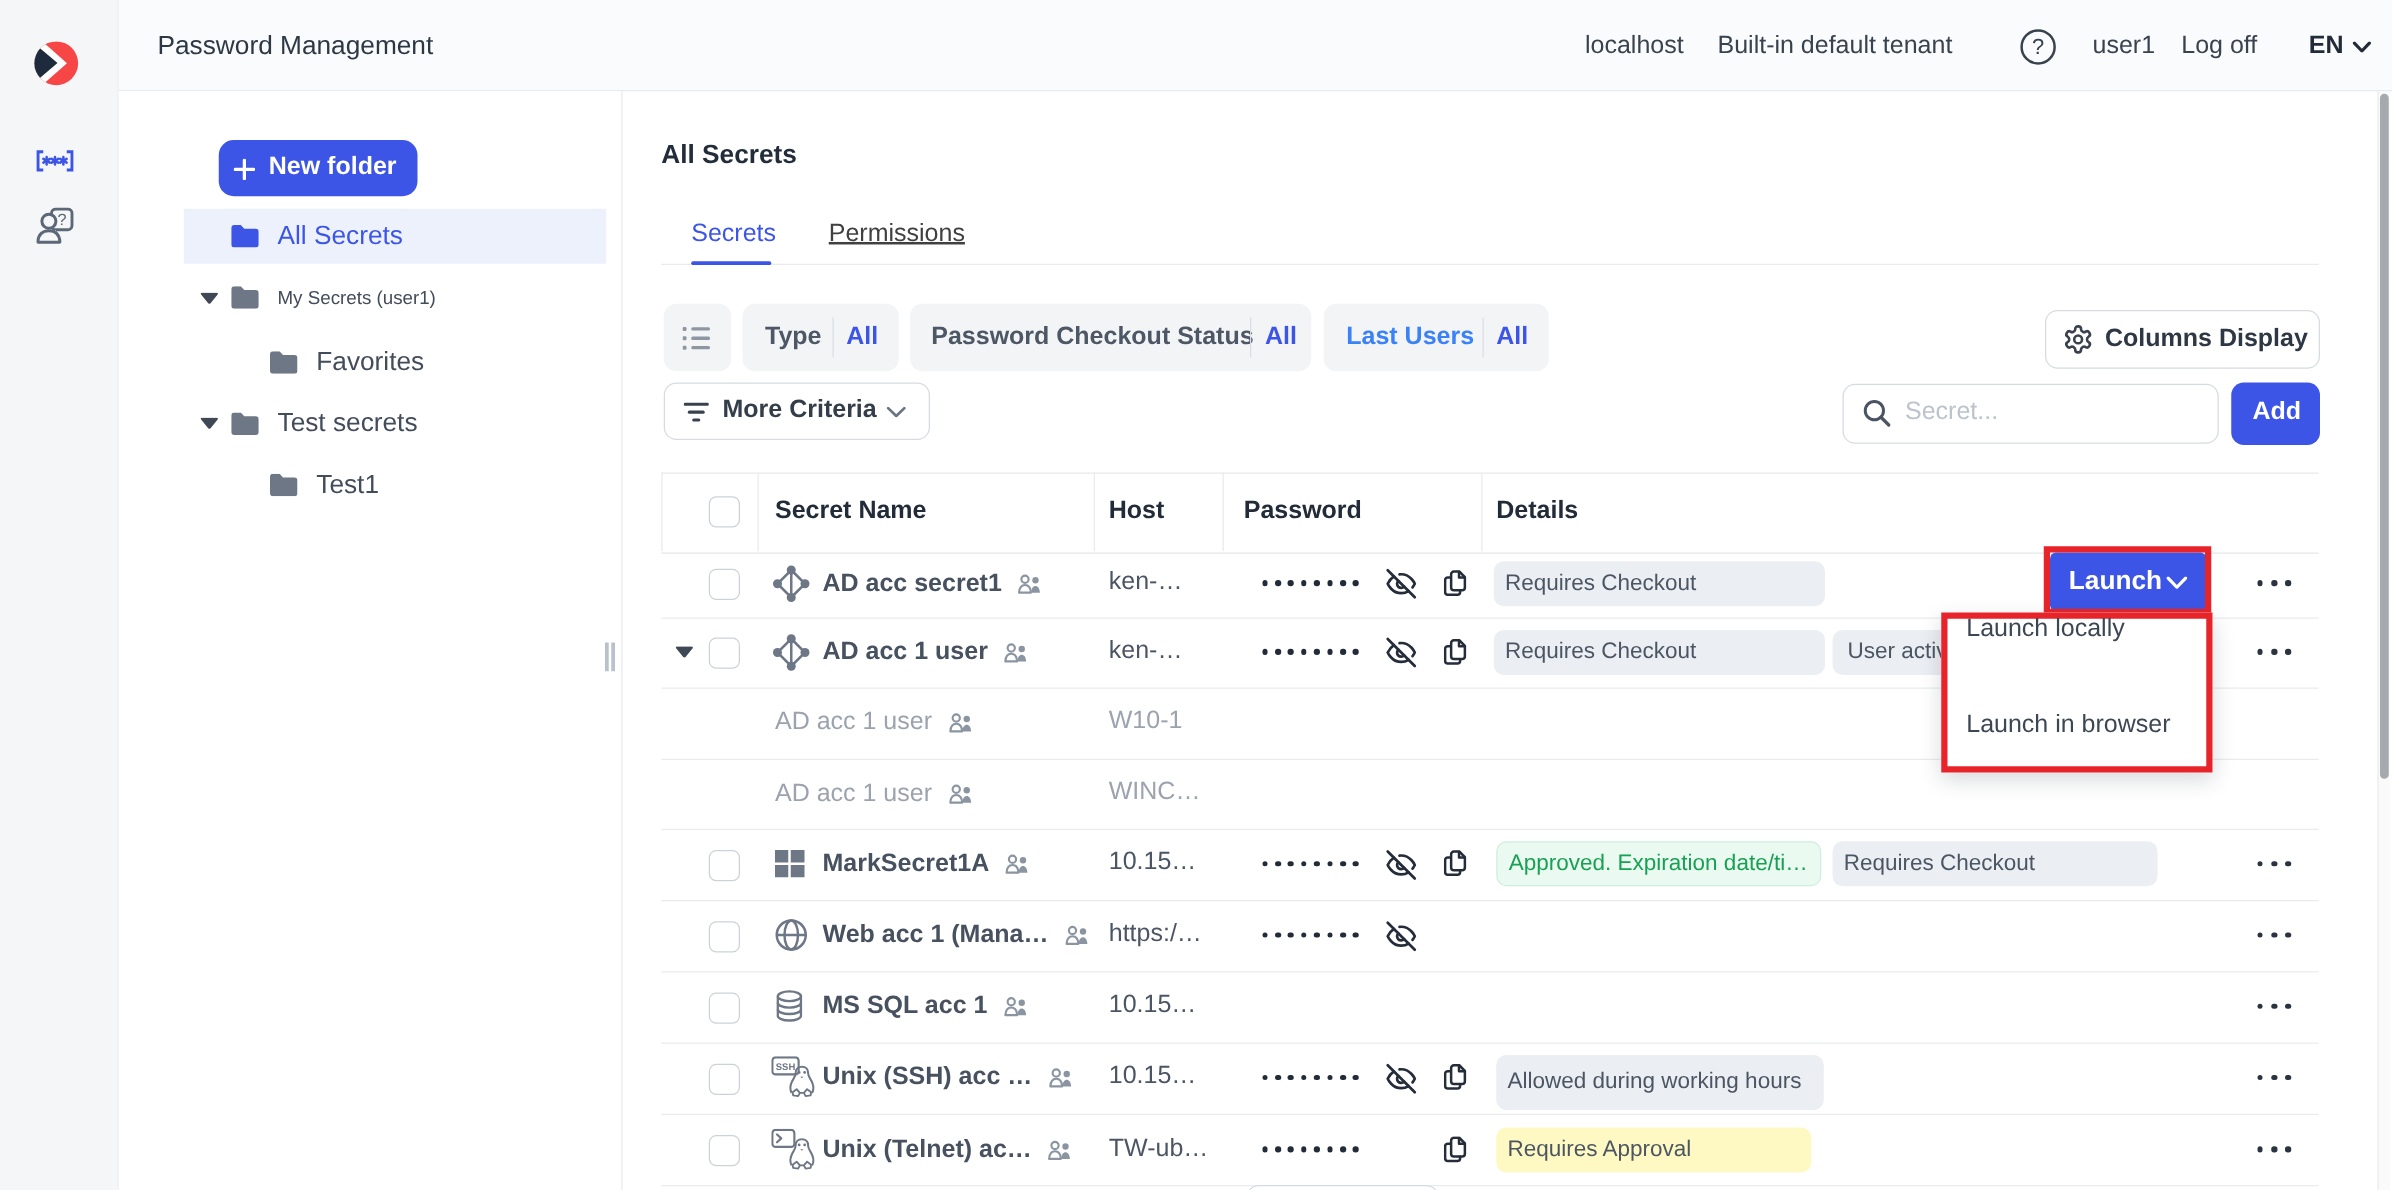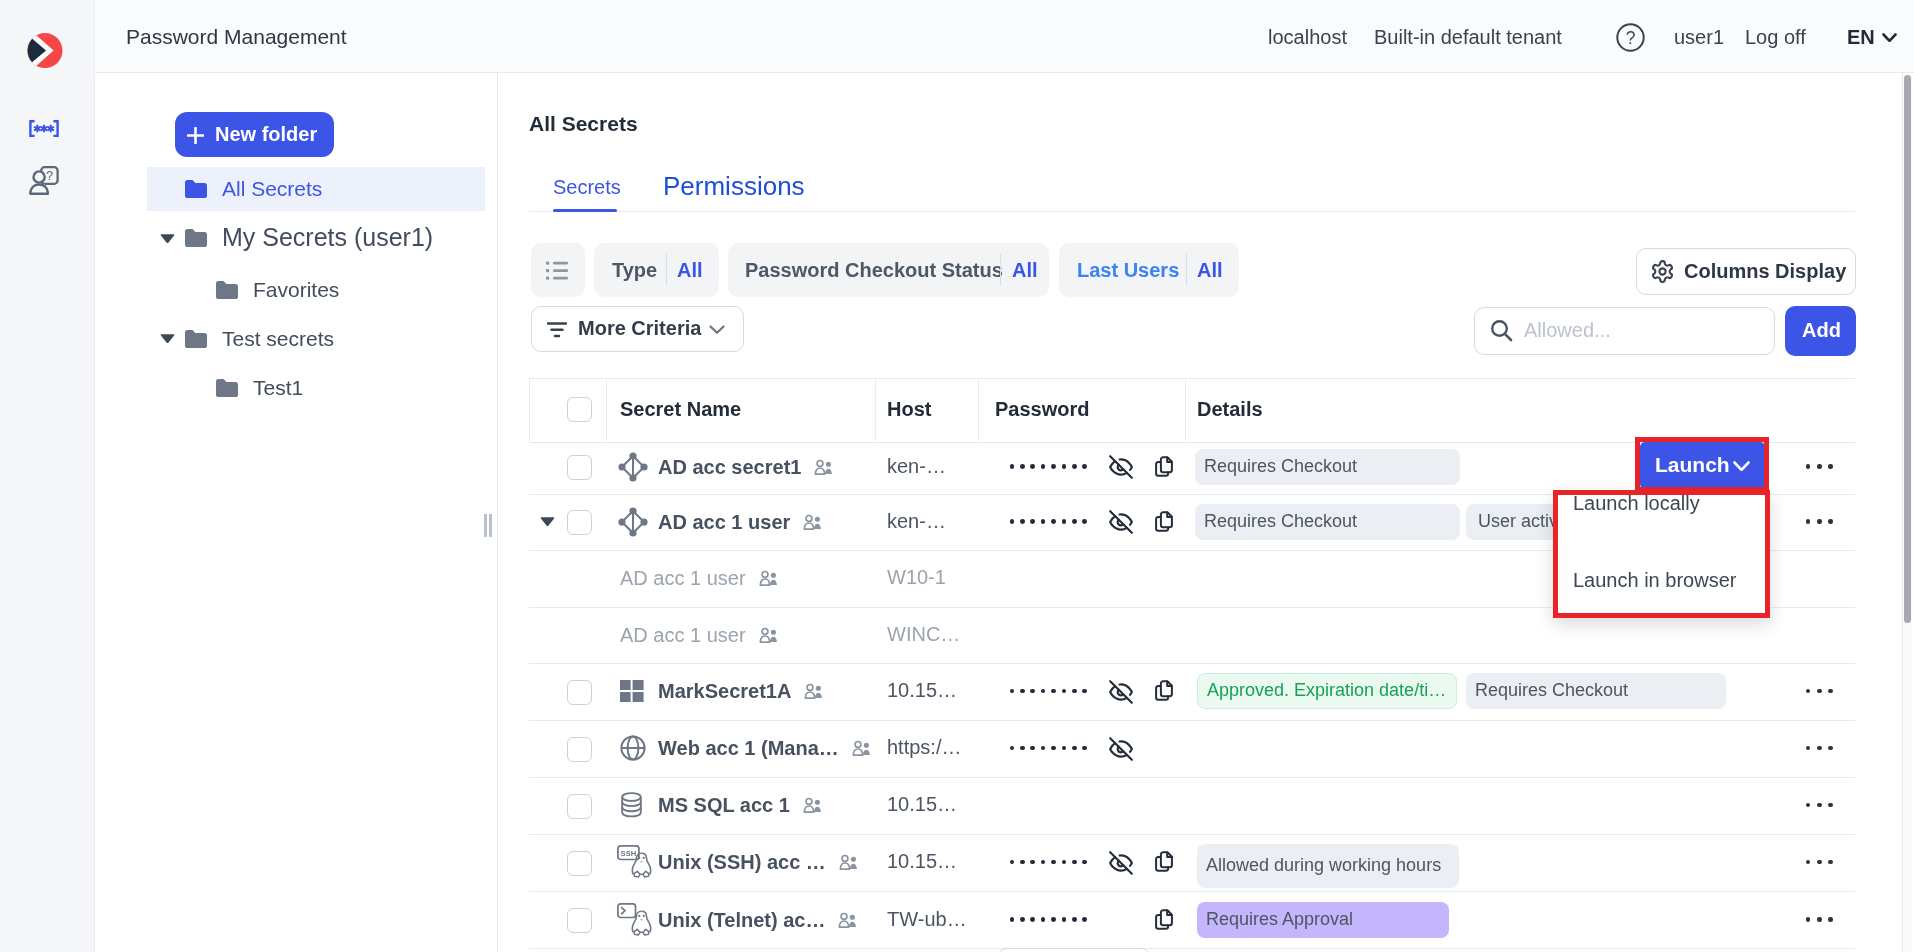--- a/index.html
+++ b/index.html
@@ -64,39 +64,39 @@
 <svg style="position:absolute;left:185px;top:180px" width="22.0" height="18.0" viewBox="0 0 22.0 18.0">
     <path d="M0,2.6 Q0,0 2.6,0 H7.6 L10.4,3 H19.4 Q22,3 22,5.6 V15.4 Q22,18 19.4,18 H2.6 Q0,18 0,15.4 Z" fill="#3c55e6" transform="scale(1.0)"></path>
   </svg>
 <div style="position:absolute;left:222px;top:190px;transform:translateY(-54%);font-size:21px;color:#3c55e6;font-weight:400;white-space:nowrap;">All Secrets</div>
 <svg style="position:absolute;left:160px;top:233.5px" width="15" height="9" viewBox="0 0 15 9">
     <path d="M1.5,1 H13.5 L7.5,8.4 Z" fill="#3f4956" stroke="#3f4956" stroke-width="1.6" stroke-linejoin="round"></path>
   </svg>
 <svg style="position:absolute;left:185px;top:229px" width="22.0" height="18.0" viewBox="0 0 22.0 18.0">
     <path d="M0,2.6 Q0,0 2.6,0 H7.6 L10.4,3 H19.4 Q22,3 22,5.6 V15.4 Q22,18 19.4,18 H2.6 Q0,18 0,15.4 Z" fill="#6d7785" transform="scale(1.0)"></path>
   </svg>
-<div style="position:absolute;left:222px;top:239px;transform:translateY(-54%);font-size:25px;color:#424c5a;font-weight:400;white-space:nowrap;">My Secrets (user1)</div>
+<div style="position:absolute;left:222px;top:239px;transform:translateY(-54%);font-size:15px;color:#424c5a;font-weight:400;white-space:nowrap;">My Secrets (user1)</div>
 <svg style="position:absolute;left:216px;top:281px" width="22.0" height="18.0" viewBox="0 0 22.0 18.0">
     <path d="M0,2.6 Q0,0 2.6,0 H7.6 L10.4,3 H19.4 Q22,3 22,5.6 V15.4 Q22,18 19.4,18 H2.6 Q0,18 0,15.4 Z" fill="#6d7785" transform="scale(1.0)"></path>
   </svg>
 <div style="position:absolute;left:253px;top:291px;transform:translateY(-54%);font-size:21px;color:#424c5a;font-weight:400;white-space:nowrap;">Favorites</div>
 <svg style="position:absolute;left:160px;top:334px" width="15" height="9" viewBox="0 0 15 9">
     <path d="M1.5,1 H13.5 L7.5,8.4 Z" fill="#3f4956" stroke="#3f4956" stroke-width="1.6" stroke-linejoin="round"></path>
   </svg>
 <svg style="position:absolute;left:185px;top:329.5px" width="22.0" height="18.0" viewBox="0 0 22.0 18.0">
     <path d="M0,2.6 Q0,0 2.6,0 H7.6 L10.4,3 H19.4 Q22,3 22,5.6 V15.4 Q22,18 19.4,18 H2.6 Q0,18 0,15.4 Z" fill="#6d7785" transform="scale(1.0)"></path>
   </svg>
 <div style="position:absolute;left:222px;top:339.5px;transform:translateY(-54%);font-size:21px;color:#424c5a;font-weight:400;white-space:nowrap;">Test secrets</div>
 <svg style="position:absolute;left:216px;top:379px" width="22.0" height="18.0" viewBox="0 0 22.0 18.0">
     <path d="M0,2.6 Q0,0 2.6,0 H7.6 L10.4,3 H19.4 Q22,3 22,5.6 V15.4 Q22,18 19.4,18 H2.6 Q0,18 0,15.4 Z" fill="#6d7785" transform="scale(1.0)"></path>
   </svg>
 <div style="position:absolute;left:253px;top:389px;transform:translateY(-54%);font-size:21px;color:#424c5a;font-weight:400;white-space:nowrap;">Test1</div>
 <div style="position:absolute;left:529px;top:125px;transform:translateY(-54%);font-size:21px;color:#232d3a;font-weight:700;white-space:nowrap;">All Secrets</div>
 <div style="position:absolute;left:553px;top:188px;transform:translateY(-54%);font-size:20px;color:#3c55e6;font-weight:400;white-space:nowrap;">Secrets</div>
-<div style="position:absolute;left:663px;top:188px;transform:translateY(-54%);font-size:26px;color:#1d4ed8;font-weight:400;white-space:nowrap;">Permissions</div>
+<div style="position:absolute;left:663px;top:188px;transform:translateY(-54%);font-size:20px;color:#404040;font-weight:400;white-space:nowrap;text-decoration:underline;">Permissions</div>
 <div class="abs" style="left:529px;top:211px;width:1326px;height:1px;background:#e8ebef"></div>
 <div class="abs" style="left:553px;top:208.5px;width:64px;height:3.5px;background:#3c55e6;border-radius:2px"></div>
 <div class="abs" style="left:531px;top:243px;width:54px;height:54px;border-radius:10px;background:#f2f4f6"></div>
 <svg style="position:absolute;left:546px;top:260px" width="23" height="21" viewBox="0 0 23 21">
     <rect x="0" y="1.5" width="3.2" height="3.2" rx="1" fill="#8d96a2"></rect>
     <rect x="7" y="1.7" width="15" height="2.7" rx="1.2" fill="#8d96a2"></rect>
     <rect x="0" y="9.0" width="3.2" height="3.2" rx="1" fill="#8d96a2"></rect>
     <rect x="7" y="9.2" width="15" height="2.7" rx="1.2" fill="#8d96a2"></rect>
     <rect x="0" y="16.5" width="3.2" height="3.2" rx="1" fill="#8d96a2"></rect>
     <rect x="7" y="16.7" width="15" height="2.7" rx="1.2" fill="#8d96a2"></rect>
@@ -129,21 +129,21 @@
   </svg>
 <div style="position:absolute;left:578px;top:329px;transform:translateY(-54%);font-size:20px;color:#343d4a;font-weight:700;white-space:nowrap;">More Criteria</div>
 <svg style="position:absolute;left:709px;top:325px" width="16" height="9" viewBox="0 0 16 9">
     <polyline points="1.5,1.5 8.0,7.8 14.5,1.5" fill="none" stroke="#6b7584" stroke-width="2.2" stroke-linecap="round" stroke-linejoin="round"></polyline>
   </svg>
 <div class="abs" style="left:1474px;top:307px;width:301px;height:48px;border:1px solid #d6dbe1;border-radius:10px;background:#fff;box-sizing:border-box"></div>
 <svg style="position:absolute;left:1490px;top:319px" width="23" height="23" viewBox="0 0 23 23">
     <circle cx="9.5" cy="9.5" r="7.3" fill="none" stroke="#4a5462" stroke-width="2.4"></circle>
     <line x1="14.8" y1="14.8" x2="21" y2="21" stroke="#4a5462" stroke-width="2.6" stroke-linecap="round"></line>
   </svg>
-<div style="position:absolute;left:1524px;top:331px;transform:translateY(-54%);font-size:20px;color:#bcc3cc;font-weight:400;white-space:nowrap;">Allowed...</div>
+<div style="position:absolute;left:1524px;top:331px;transform:translateY(-54%);font-size:20px;color:#bcc3cc;font-weight:400;white-space:nowrap;">Secret...</div>
 <div class="abs" style="left:1785px;top:306px;width:71px;height:50px;border-radius:10px;background:#3c55e6"></div>
 <div style="position:absolute;left:1802px;top:331px;transform:translateY(-54%);font-size:20px;color:#fff;font-weight:700;white-space:nowrap;">Add</div>
 <div class="abs" style="left:529px;top:377.5px;width:1326px;height:1px;background:#e8eaee"></div>
 <div class="abs" style="left:529px;top:441.5px;width:1326px;height:1px;background:#e4e8ec"></div>
 <div class="abs" style="left:529px;top:493.5px;width:1326px;height:1px;background:#e9ecef"></div>
 <div class="abs" style="left:529px;top:550px;width:1326px;height:1px;background:#e9ecef"></div>
 <div class="abs" style="left:529px;top:606.5px;width:1326px;height:1px;background:#e9ecef"></div>
 <div class="abs" style="left:529px;top:663px;width:1326px;height:1px;background:#e9ecef"></div>
 <div class="abs" style="left:529px;top:719.5px;width:1326px;height:1px;background:#e9ecef"></div>
 <div class="abs" style="left:529px;top:776.5px;width:1326px;height:1px;background:#e9ecef"></div>
@@ -473,21 +473,21 @@
 <div style="position:absolute;left:1061.5px;top:917.1px;width:4.8px;height:4.8px;border-radius:50%;background:#222b38"></div>
 <div style="position:absolute;left:1071.9px;top:917.1px;width:4.8px;height:4.8px;border-radius:50%;background:#222b38"></div>
 <div style="position:absolute;left:1082.3px;top:917.1px;width:4.8px;height:4.8px;border-radius:50%;background:#222b38"></div>
 <svg style="position:absolute;left:1155px;top:908.5px" width="19" height="22" viewBox="0 0 19 22">
     <g fill="none" stroke="#242d39" stroke-width="2" stroke-linecap="round" stroke-linejoin="round">
       <path d="M8.1,1.2 h4.3 l4.5,4.5 v8.3 a2.2,2.2 0 0 1 -2.2,2.2 h-6.6 a2.2,2.2 0 0 1 -2.2,-2.2 v-10.6 a2.2,2.2 0 0 1 2.2,-2.2 z"></path>
       <path d="M12.2,1.5 v4.4 h4.5"></path>
       <path d="M5,5.9 h-1.7 a2.2,2.2 0 0 0 -2.2,2.2 v9.5 a2.2,2.2 0 0 0 2.2,2.2 h7.6 a2.2,2.2 0 0 0 2.2,-2.2 v-1.3"></path>
     </g>
   </svg>
-<div style="position:absolute;left:1197px;top:901.5px;width:252px;height:36px;border-radius:8px;background:#c4b5fd;overflow:hidden;">
+<div style="position:absolute;left:1197px;top:901.5px;width:252px;height:36px;border-radius:8px;background:#fef9c3;overflow:hidden;">
     <div style="position:absolute;left:9px;top:50%;transform:translateY(-54%);font-size:18px;color:#4c5663;white-space:nowrap">Requires Approval</div>
   </div>
 <div style="position:absolute;left:1806.0px;top:917.3px;width:4.4px;height:4.4px;border-radius:50%;background:#2a3440"></div>
 <div style="position:absolute;left:1817.2px;top:917.3px;width:4.4px;height:4.4px;border-radius:50%;background:#2a3440"></div>
 <div style="position:absolute;left:1828.4px;top:917.3px;width:4.4px;height:4.4px;border-radius:50%;background:#2a3440"></div>
 <div class="abs" style="left:997px;top:948px;width:154px;height:40px;border:1.5px solid #d5dae0;border-radius:10px;background:#fff;box-sizing:border-box"></div>
 <div class="abs" style="left:1640px;top:442px;width:125px;height:46.5px;background:#3c55e6;border-radius:5px"></div>
 <div style="position:absolute;left:1655px;top:466px;transform:translateY(-54%);font-size:21px;color:#fff;font-weight:700;white-space:nowrap;">Launch</div>
 <svg style="position:absolute;left:1733px;top:461px" width="17" height="10" viewBox="0 0 17 10">
     <polyline points="1.5,1.5 8.5,8.8 15.5,1.5" fill="none" stroke="#fff" stroke-width="2.6" stroke-linecap="round" stroke-linejoin="round"></polyline>

